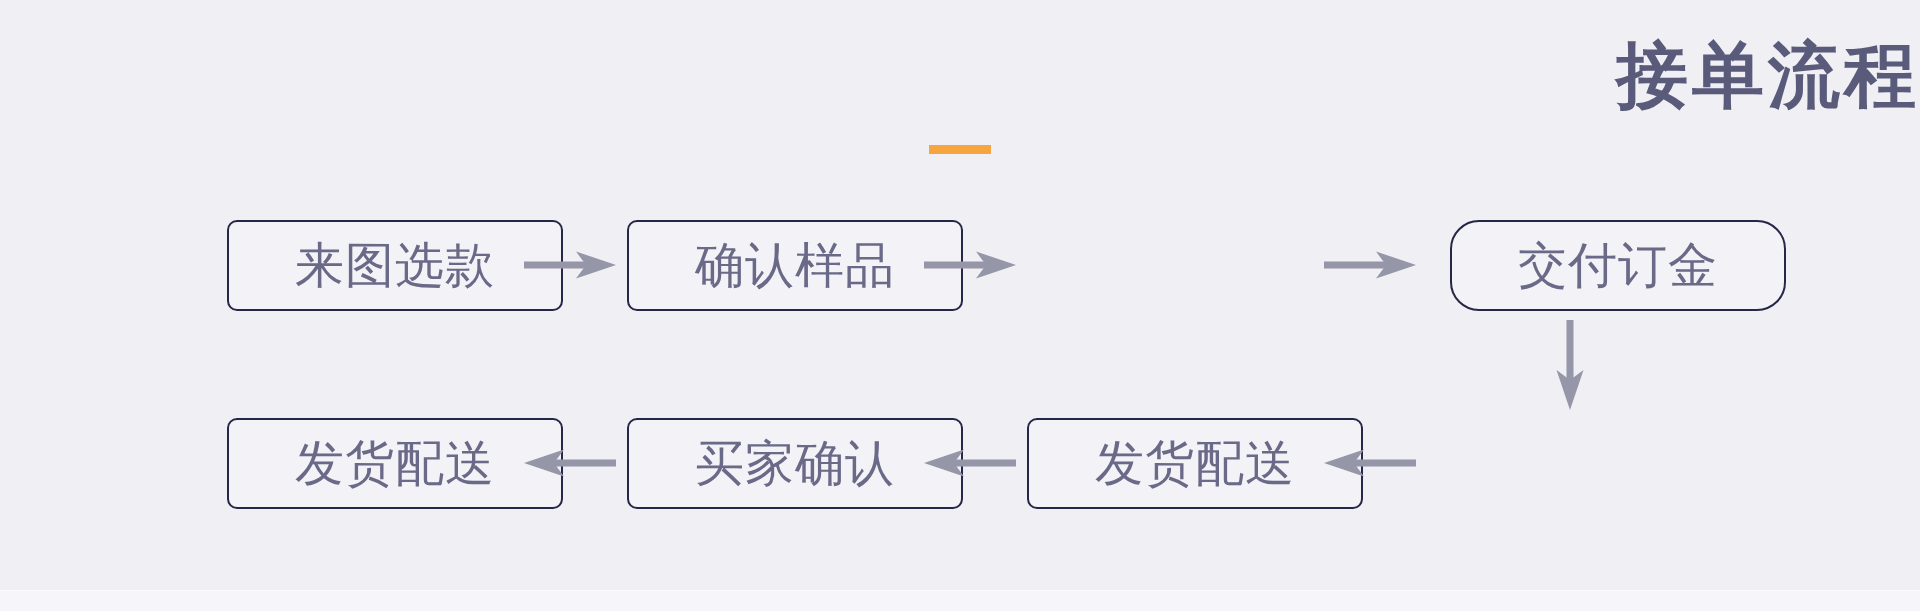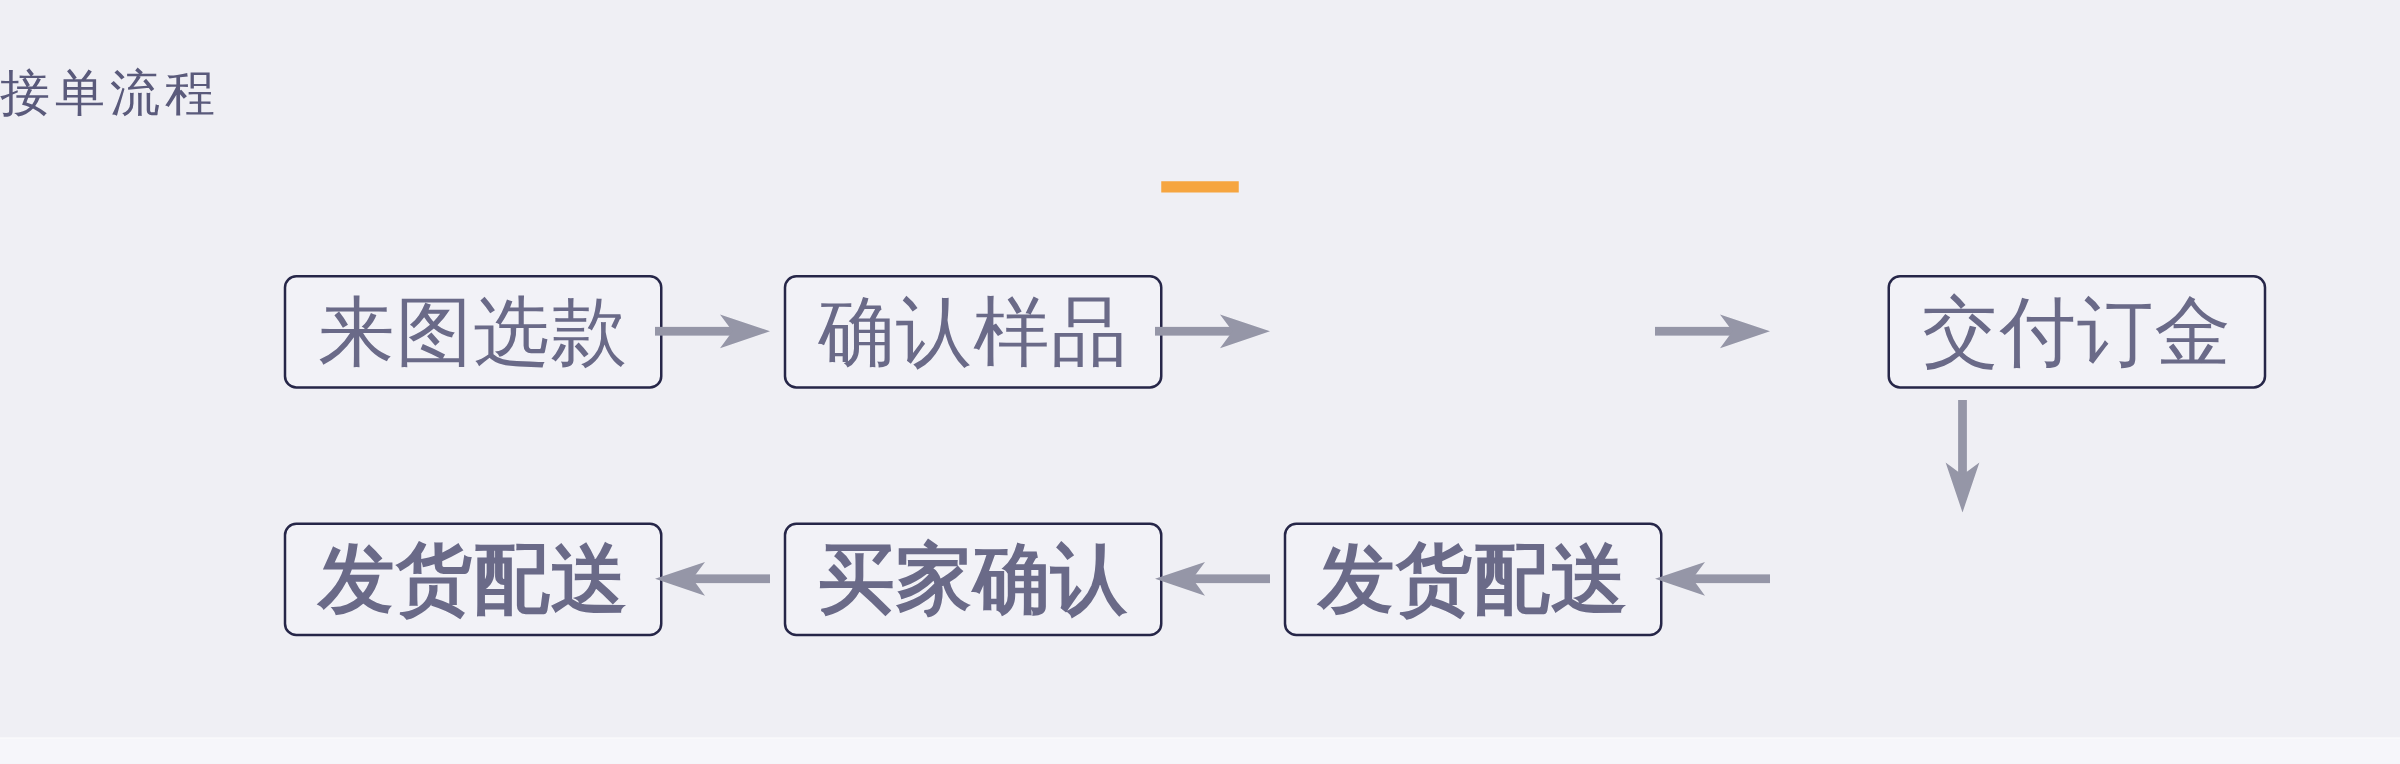--- a/index.html
+++ b/index.html
@@ -20,54 +20,54 @@
   }
   .canvas {
     position: relative;
     width: 1920px; height: 611px;
     background: var(--background);
   }
   .title {
     position: absolute;
     top: 42px; left: 0;
     width: 100%;
-    text-align: left;
-    font-size: 40px;
+    text-align: right;
+    font-size: 72px;
     line-height: 66px;
-    font-weight: normal;
+    font-weight: bold;
     color: var(--title_text);
     letter-spacing: 4px;
   }
   .divider {
     position: absolute;
     top: 145px; left: 50%;
     transform: translateX(-50%);
     width: 62px; height: 9px;
     background: var(--accent_orange);
   }
   .box {
     position: absolute;
-    width: 303px; height: 91px;
+    width: 336px; height: 91px;
     border: 2px solid var(--box_border);
     border-radius: 10px;
     background: var(--box_background);
     display: flex;
     align-items: center;
     justify-content: center;
-    font-size: 61px;
+    font-size: 49px;
     color: var(--box_text);
     letter-spacing: 1px;
     white-space: nowrap;
   }
   .r1 { top: 220px; }
-  .r2 { top: 418px; font-weight: bold; }
+  .r2 { top: 418px; }
   .c1 { left: 227px; }
   .c2 { left: 627px; }
   .c3 { left: 1027px; }
-  .c4 { left: 1510px; }
+  .c4 { left: 1450px; border-radius: 29px; }
   .arrow {
     position: absolute;
     color: var(--arrow);
   }
   .arrow svg { display: block; }
   .ar1 { top: 250px; }
   .ar2 { top: 448px; }
   .g1 { left: 524px; }
   .g2 { left: 924px; }
   .g3 { left: 1324px; }

